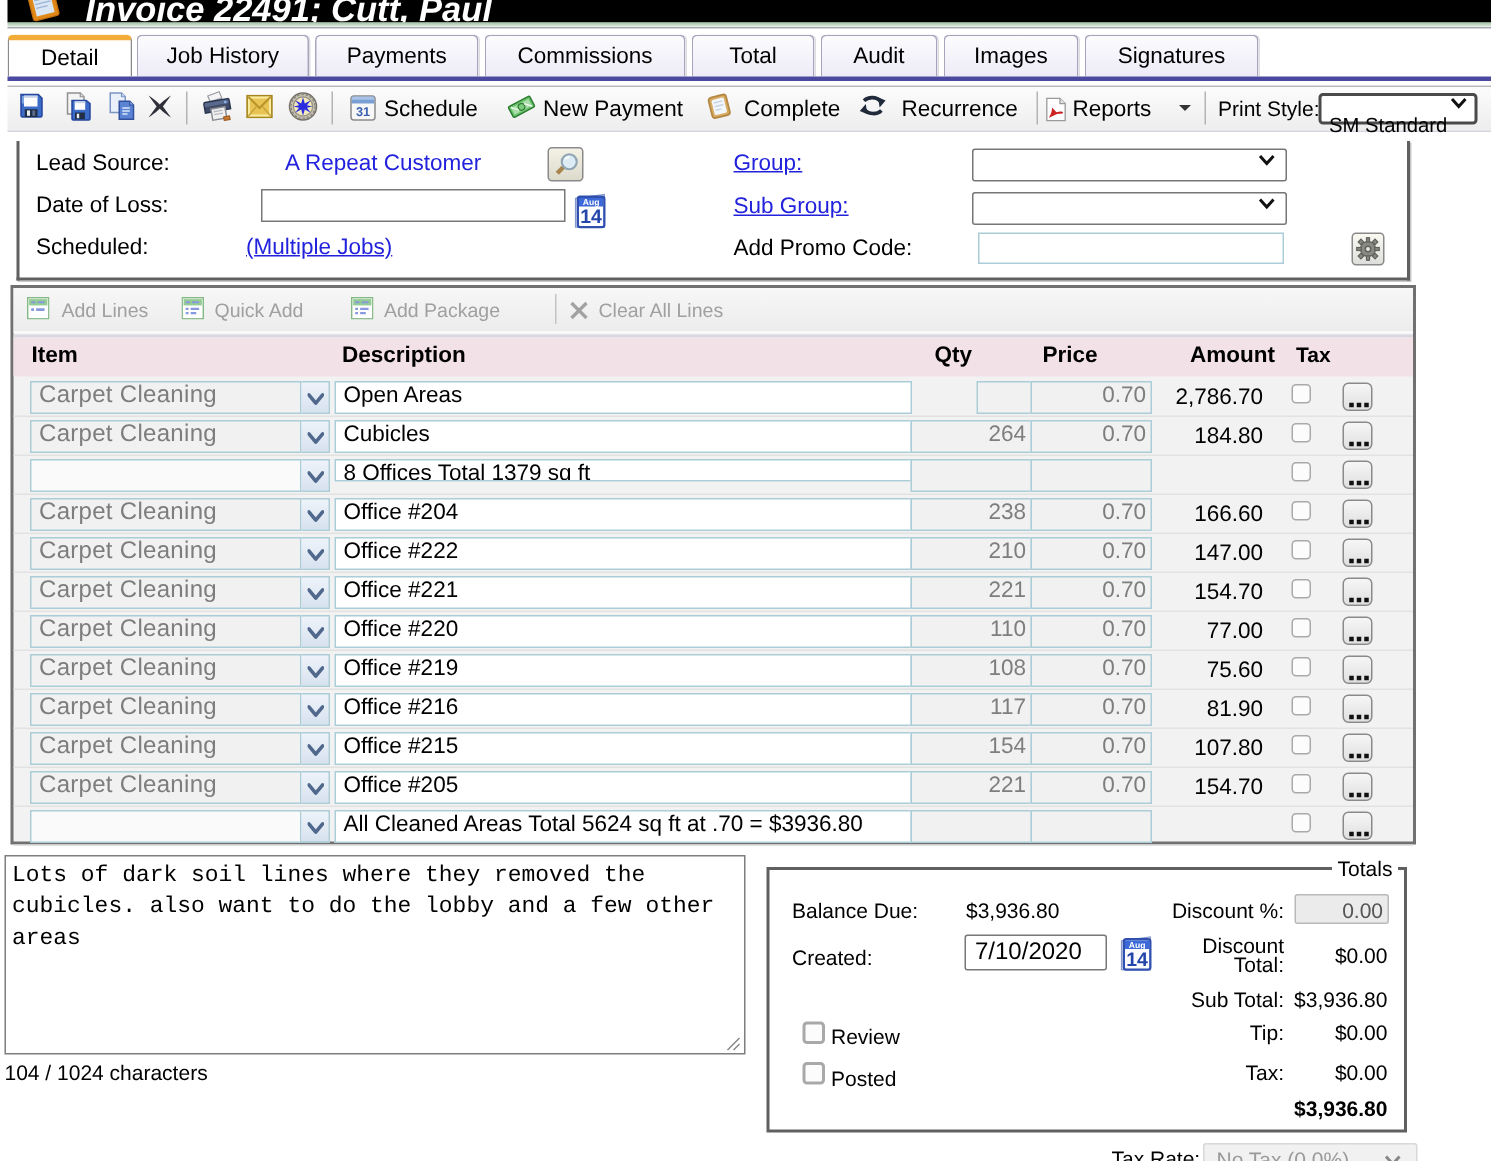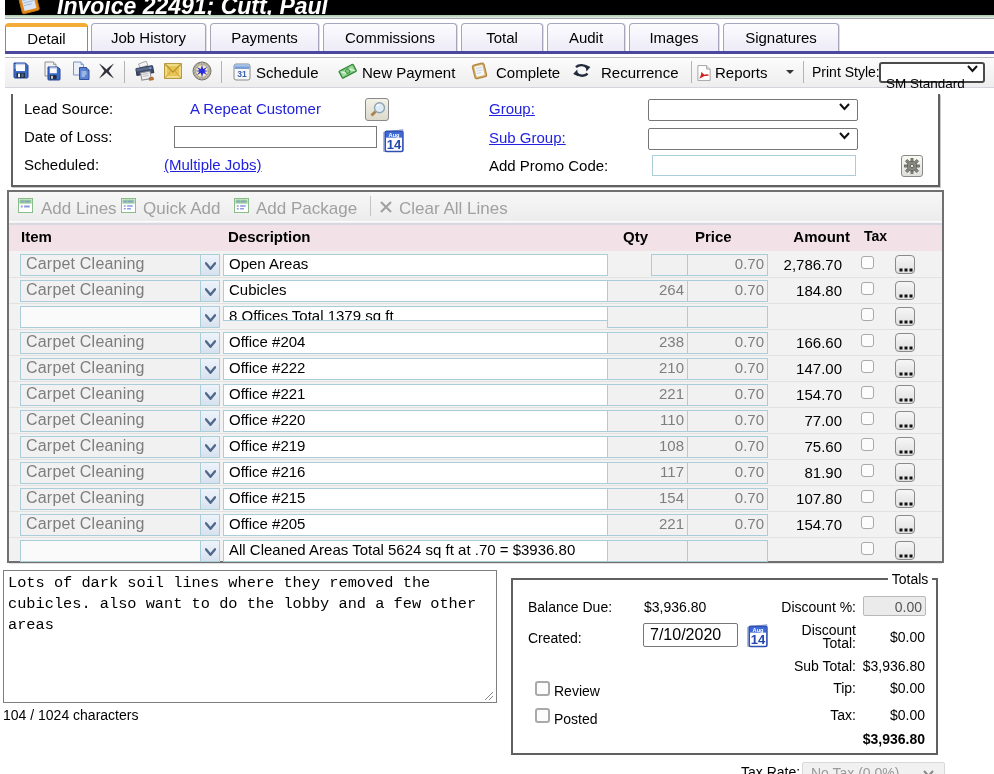--- a/index.html
+++ b/index.html
@@ -21,21 +21,21 @@
   background:#f1f1f1; line-height:16px; padding:1px 3px 0; text-align:right; }
 .cmb { position:absolute; border:1px solid #abcdd8; font-size:16px; color:#7d7d7d;
   background:#f1f1f1; line-height:15px; padding:1px 5px 0; letter-spacing:0.2px;
   white-space:nowrap; overflow:hidden; }
 .arr { position:absolute; width:20px; border:1px solid #abcdd8; border-left:none;
   background:linear-gradient(#eef3fa,#d7e2ef); }
 .chk { position:absolute; width:14px; height:14px; border:2px solid #a9a9a9;
   border-radius:3px; background:#fcfcfc; }
 .dots { position:absolute; border:1px solid #8a8a8a;
   border-radius:4px; background:linear-gradient(#f6f6f6,#e0e0e0); }
-.tbtn { color:#a0a0a0; font-size:17px; }
+.tbtn { color:#a0a0a0; font-size:13px; }
 .rt { text-align:right; }
 </style>
 </head>
 <body>
 
 <div class="ab" style="left:5px;top:0;width:989px;height:15px;background:#000000;overflow:hidden;">
   <svg class="ab" style="left:10px;top:-9px;" width="28" height="25" viewBox="0 0 32 26">
     <g transform="rotate(-14 16 13)">
       <rect x="6" y="2" width="20" height="21" rx="2" fill="#e08818" stroke="#c57210" stroke-width="1"></rect>
       <rect x="9" y="5" width="14" height="15" fill="#dbe6f5"></rect>

